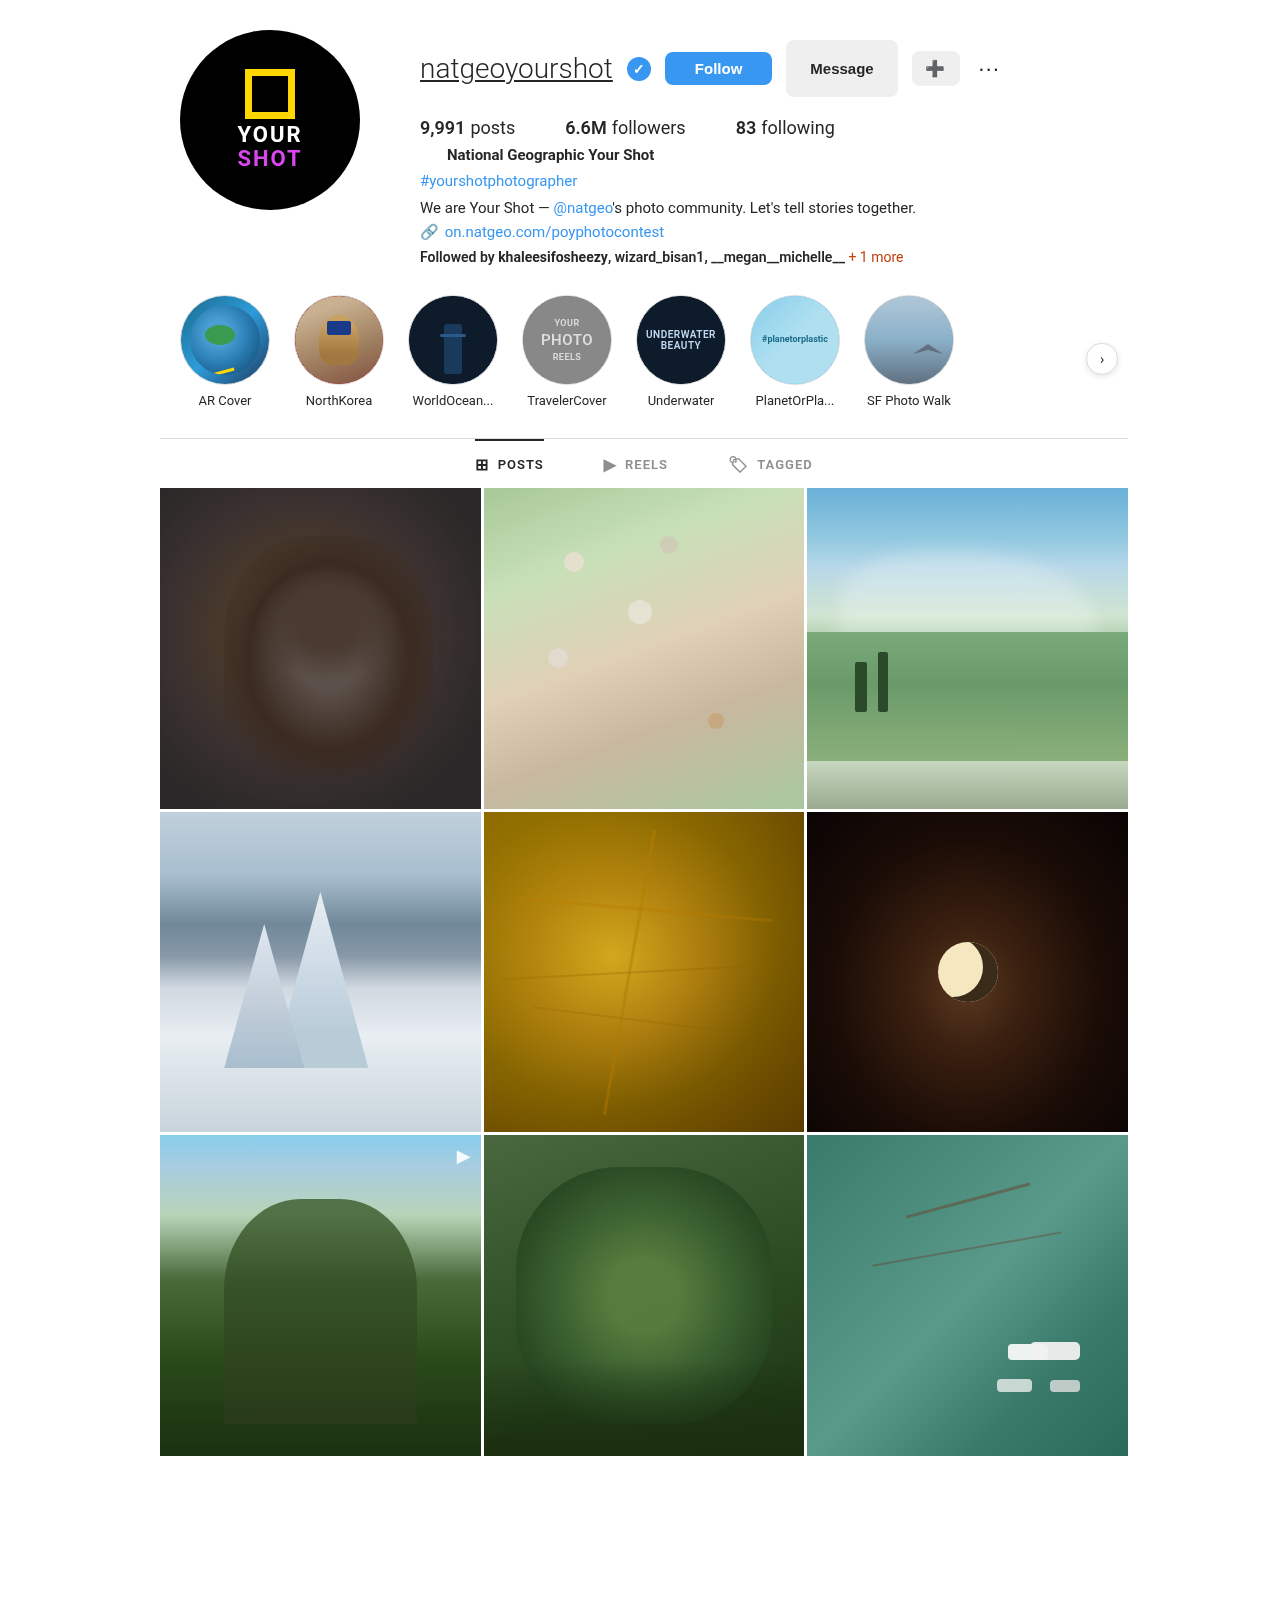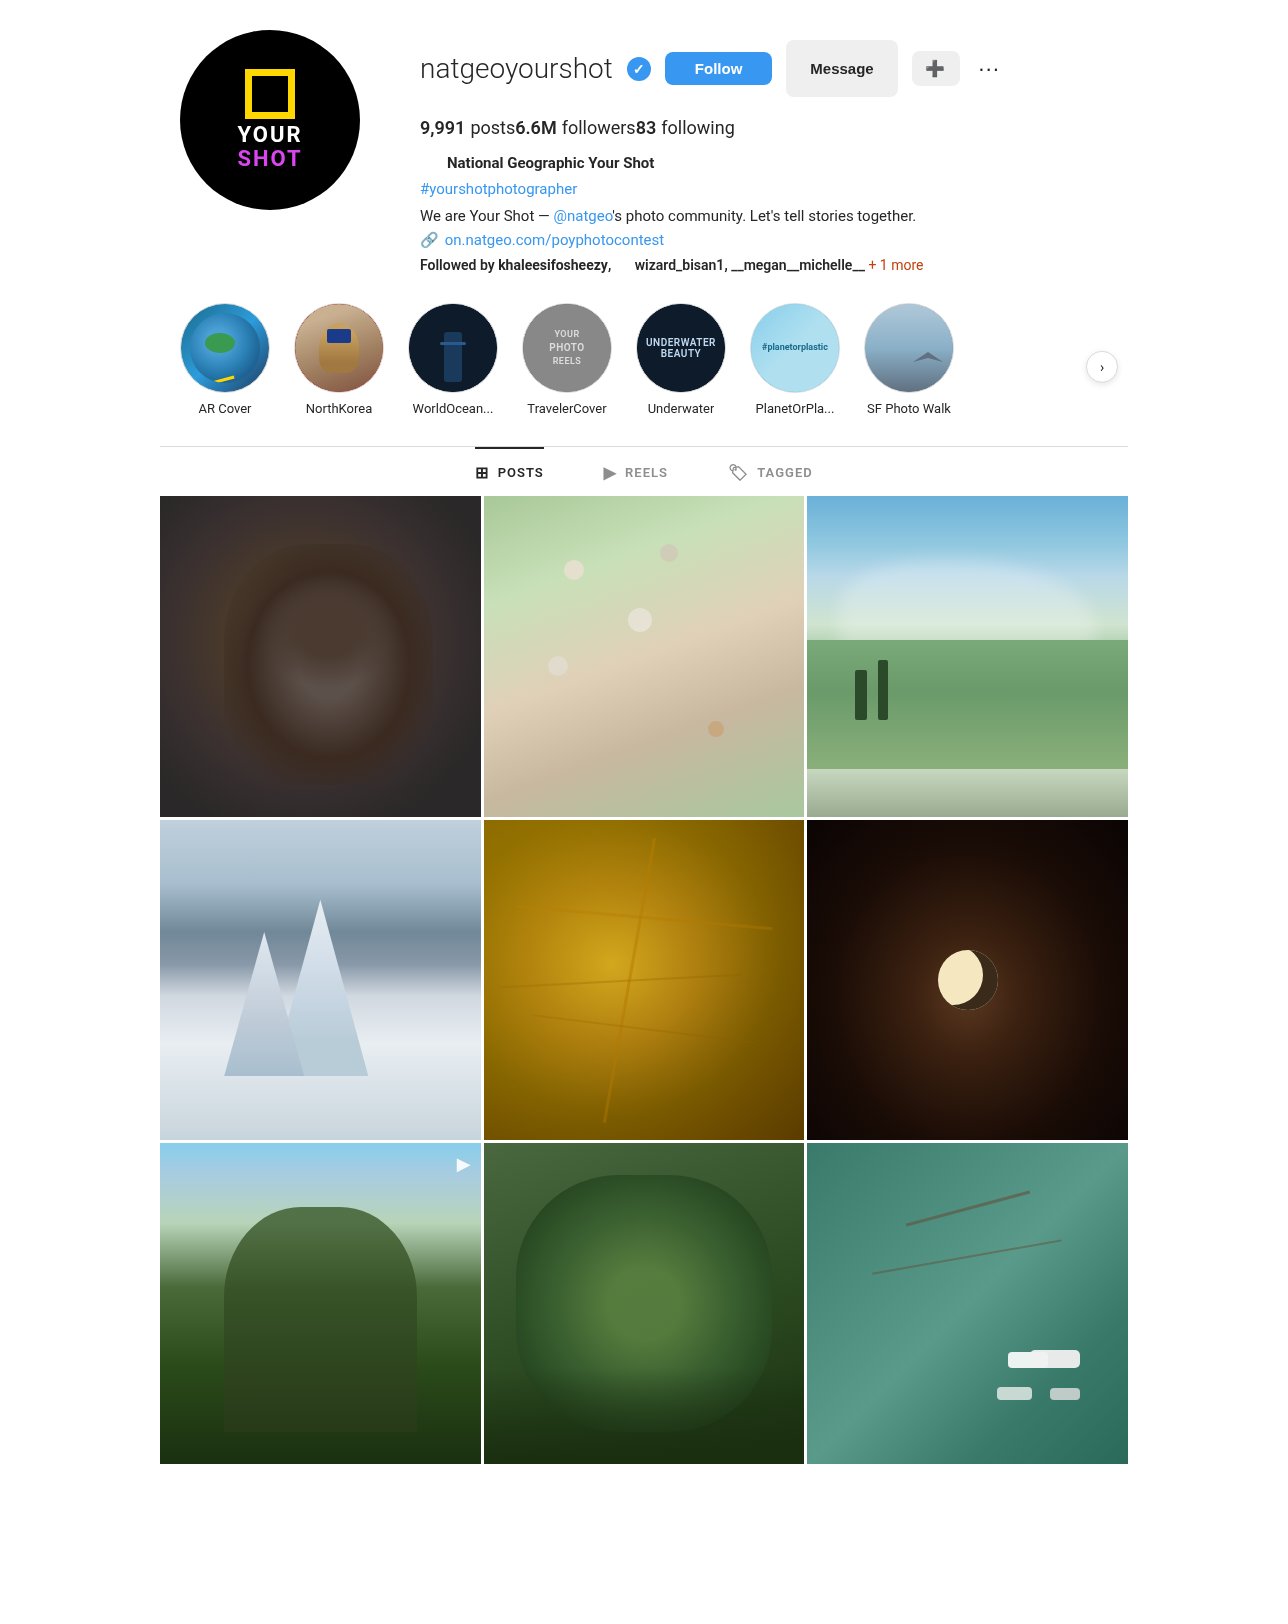--- a/index.html
+++ b/index.html
@@ -87,20 +87,21 @@
       align-items: center;
       gap: 14px;
       margin-bottom: 20px;
       flex-wrap: wrap;
     }
 
     .username {
       font-size: 28px;
       font-weight: 300;
       color: #262626;
+      text-decoration: underline;
     }
 
     .verified-badge {
       width: 24px;
       height: 24px;
       background: #3897f0;
       border-radius: 50%;
       display: flex;
       align-items: center;
       justify-content: center;
@@ -146,21 +147,22 @@
       background: none;
       border: none;
       font-size: 22px;
       cursor: pointer;
       color: #262626;
       padding: 0 4px;
     }
 
     .stats-row {
       display: flex;
-      margin-bottom: 16px;
+      gap: 50px;
+      margin-bottom: 8px;
     }
 
     .stat-item {
       display: flex;
       gap: 5px;
       align-items: baseline;
     }
 
     .stat-count {
       font-size: 18px;
@@ -600,21 +602,21 @@
       <a href="#">#yourshotphotographer</a>
     </div>
     <div class="profile-bio">
       <span>We are Your Shot — </span><a href="#">@natgeo</a><span>'s photo community. Let's tell stories together.</span>
     </div>
     <a href="#" class="profile-link">
       <span>🔗</span>
       <span>on.natgeo.com/poyphotocontest</span>
     </a>
     <div class="followed-by">
-      <span>Followed by </span><span><span style="color:#262626;font-weight:700;cursor:pointer;">khaleesifosheezy</span>, <span style="color:#262626;font-weight:600;cursor:pointer;margin-left:20px;">wizard_bisan1</span>, <span style="color:#262626;font-weight:600;cursor:pointer;">__megan__michelle__</span></span> <span style="color:#c2410c;font-weight:400;cursor:pointer;">+ 1 more</span>
+      <span>Followed by </span><span><span style="color:#262626;font-weight:700;cursor:pointer;">khaleesifosheezy</span>, <span style="color:#262626;font-weight:600;cursor:pointer;">wizard_bisan1</span>, <span style="color:#262626;font-weight:600;cursor:pointer;">__megan__michelle__</span></span> <span style="color:#c2410c;font-weight:400;cursor:pointer;">+ 1 more</span>
     </div>
   </div>
 </div>
 
 <div class="highlights-section">
   <div class="highlights-row">
 
     <div class="highlight-item">
       <div class="highlight-circle highlight-circle-ar">
         <div class="highlight-ar-earth"></div>
@@ -641,21 +643,21 @@
           </div>
         </div>
       </div>
       <span class="highlight-label">WorldOcean...</span>
     </div>
 
     <div class="highlight-item">
       <div class="highlight-circle highlight-circle-traveler">
         <div style="width:88px;height:88px;border-radius:50%;background:#888;display:flex;align-items:center;justify-content:center;flex-direction:column;color:#ddd;font-size:11px;font-weight:600;text-align:center;letter-spacing:0.5px;line-height:1.4;">
           <div style="font-size:9px;">YOUR</div>
-          <div style="font-size:10px;">PHOTO</div>
+          <div style="font-size:15px;">PHOTO</div>
           <div style="font-size:9px;">REELS</div>
         </div>
       </div>
       <span class="highlight-label">TravelerCover</span>
     </div>
 
     <div class="highlight-item">
       <div class="highlight-circle highlight-circle-underwater">
         <div class="highlight-underwater-inner">
           <span>UNDERWATER<br>BEAUTY</span>

